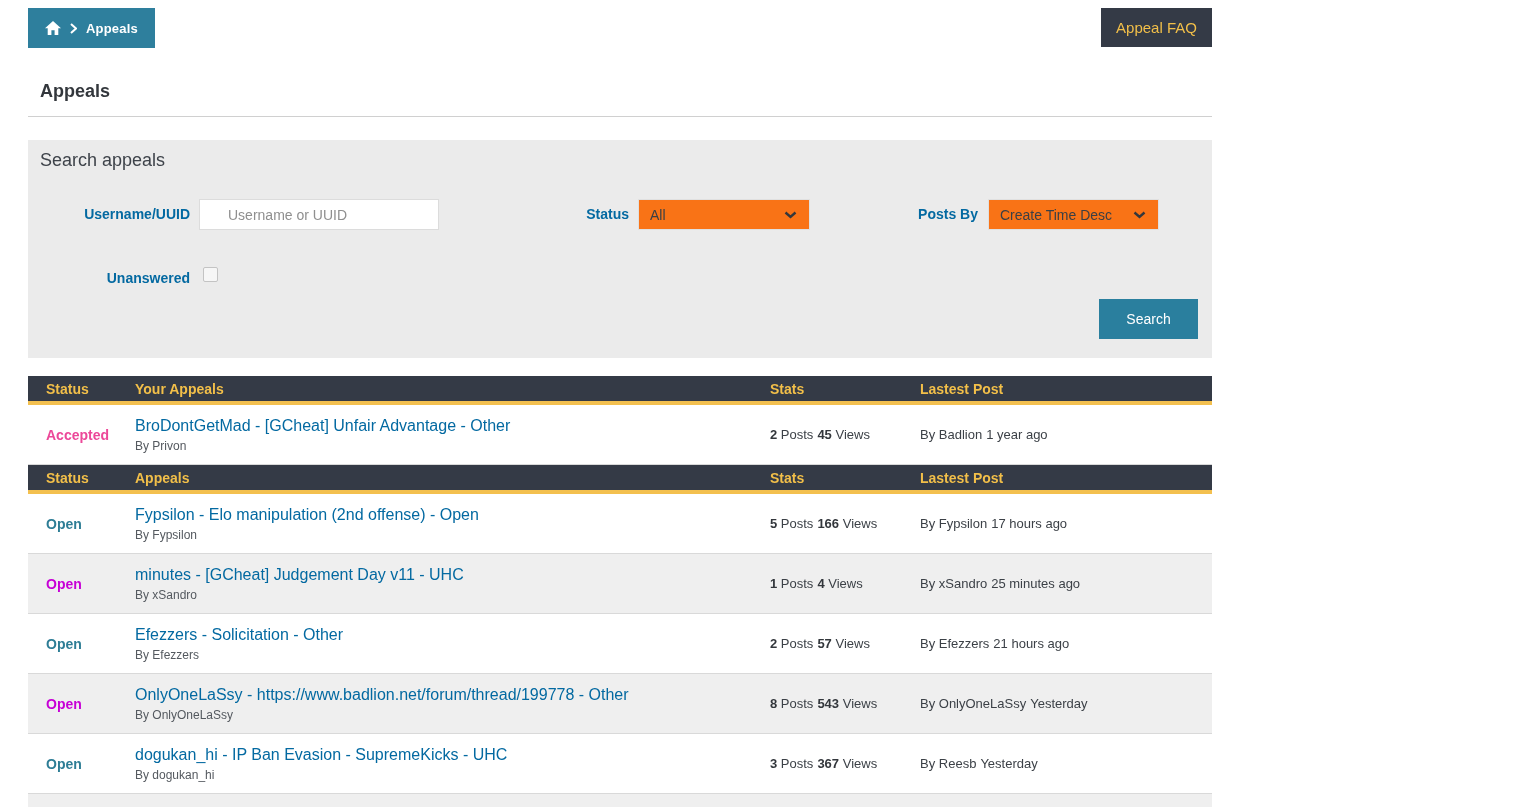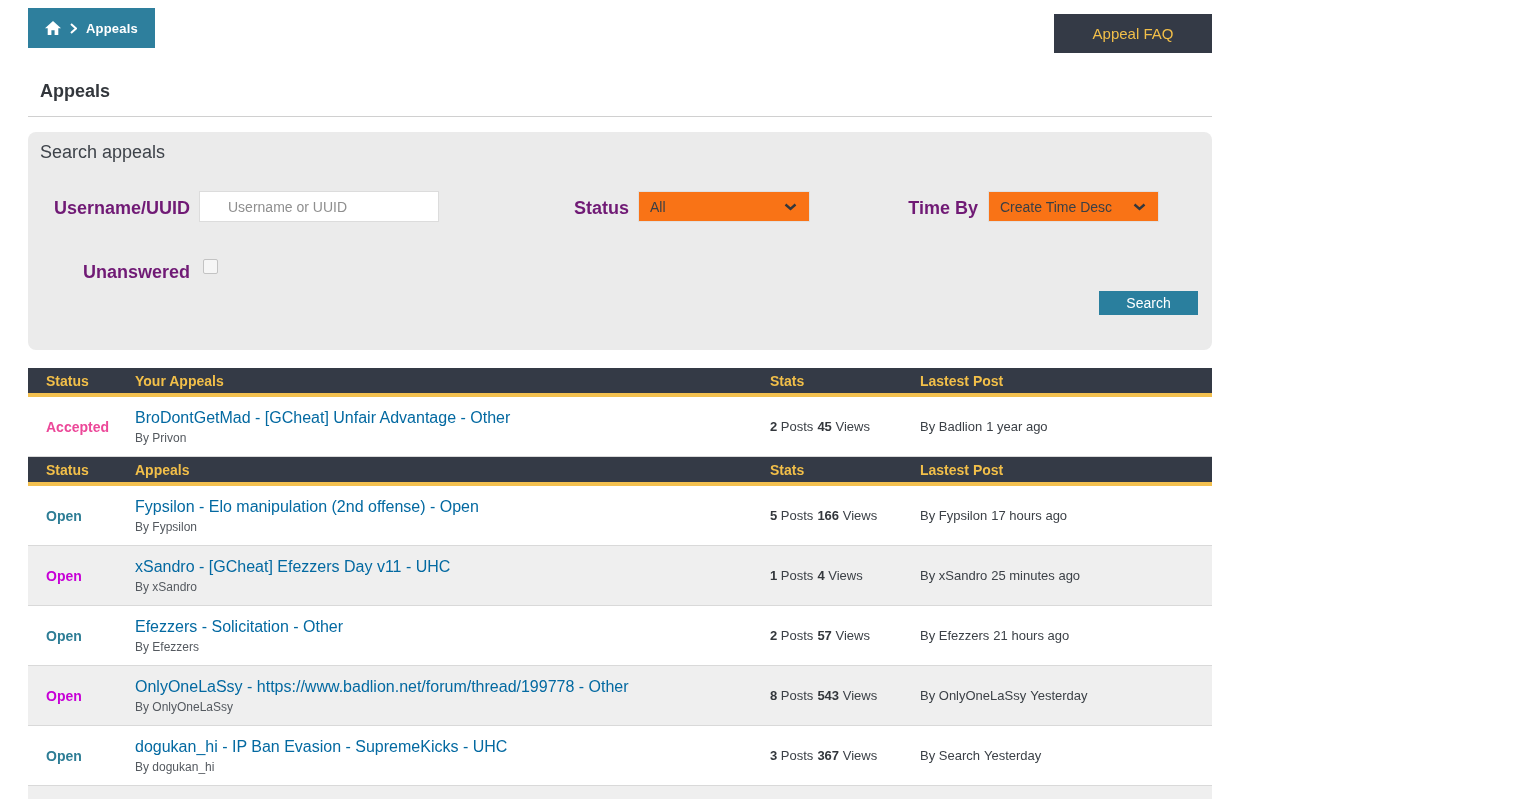--- a/index.html
+++ b/index.html
@@ -11,50 +11,50 @@
   .page { position:absolute; left:28px; top:8px; width:1184px; }
 
   
   .topbar { position:relative; height:40px; }
   .breadcrumb {
     display:inline-flex; align-items:center; gap:9px; height:40px;
     background:#2e7f9d; color:#fff; padding:0 17px; cursor:pointer;
   }
   .breadcrumb .crumb-label { font-size:13px; font-weight:bold; letter-spacing:.2px; }
   .faq-btn {
-    position:absolute; right:0; top:0; width:158px; height:39px;
+    position:absolute; right:0; top:0; width:111px; height:39px;
     background:#343a46; color:#f2bf49; border:none; font-size:15px;
-    font-family:"Liberation Sans", sans-serif; cursor:pointer;margin-top:6px;
+    font-family:"Liberation Sans", sans-serif; cursor:pointer;
   }
 
   .page-title { margin:33px 0 0 12px; font-size:18px; font-weight:bold; color:#33373c; }
   .title-rule { border:none; border-top:1px solid #d0d0d0; margin:14px 0 0 0; }
 
   
-  .search-panel { position:relative; margin-top:15px; height:218px; background:#ebebeb;border-radius:8px; }
+  .search-panel { position:relative; margin-top:23px; height:218px; background:#ebebeb; }
   .panel-title { position:absolute; left:12px; top:10px; font-size:18px; color:#3e434a; }
-  .f-label { position:absolute; font-size:18px; font-weight:bold; color:#701a75; text-align:right; }
+  .f-label { position:absolute; font-size:14px; font-weight:bold; color:#0369a1; text-align:right; }
   .txt-input {
     position:absolute; left:171px; top:59px; width:240px; height:31px;
     border:1px solid #dcdcdc; padding:0 28px; font-size:14px; color:#555;
     font-family:"Liberation Sans", sans-serif; background:#fff;
   }
   .txt-input::placeholder { color:#8f8f8f; }
   .select {
     position:absolute; top:59px; height:31px; background:#f97316; border:1px solid #e0e0e0;
     display:flex; align-items:center; justify-content:space-between;
     padding:0 12px 0 11px; font-size:14px; color:#3a3f45; cursor:pointer;
   }
   .checkbox {
     position:absolute; left:175px; top:127px; width:15px; height:15px;
     appearance:none; -webkit-appearance:none; background:#f6f6f6;
     border:1px solid #c3c3c3; border-radius:2px; margin:0; cursor:pointer;
   }
   .search-btn {
-    position:absolute; left:1071px; top:159px; width:99px; height:24px;
+    position:absolute; left:1071px; top:159px; width:99px; height:40px;
     background:#2a7f9e; color:#fff; border:none; font-size:14px;
     font-family:"Liberation Sans", sans-serif; cursor:pointer;
   }
 
   
   .tables { margin-top:18px; }
   .thead {
     display:grid; grid-template-columns:107px 635px 150px 292px;
     background:#343a46; height:29px; align-items:center;
     border-bottom:4px solid #f3c04f;
@@ -110,21 +110,21 @@
     <label class="f-label" style="left:480px; width:121px; top:66px;">Status</label>
     <div class="select" style="left:610px; width:172px;">
       <span>All</span>
       <span>
         <svg class="icon-svg" width="13" height="8" viewBox="0 0 13 8">
           <polyline points="1.5,1.5 6.5,6 11.5,1.5" fill="none" stroke="#33373c" stroke-width="2.4"></polyline>
         </svg>
       </span>
     </div>
 
-    <label class="f-label" style="left:850px; width:100px; top:66px;">Time By</label>
+    <label class="f-label" style="left:850px; width:100px; top:66px;">Posts By</label>
     <div class="select" style="left:960px; width:171px;">
       <span>Create Time Desc</span>
       <span>
         <svg class="icon-svg" width="13" height="8" viewBox="0 0 13 8">
           <polyline points="1.5,1.5 6.5,6 11.5,1.5" fill="none" stroke="#33373c" stroke-width="2.4"></polyline>
         </svg>
       </span>
     </div>
 
     <label class="f-label" style="left:0; width:162px; top:130px;">Unanswered</label>
@@ -187,21 +187,21 @@
       <span>By Fypsilon</span>
       <span>17 hours ago</span>
     </div>
   </div>
 
   <div class="trow shaded">
     <div>
       <span class="status-text" style="color: rgb(199, 0, 214);">Open</span>
     </div>
     <div class="c-title">
-      <a class="title-link">xSandro - [GCheat] Efezzers Day v11 - UHC</a>
+      <a class="title-link">minutes - [GCheat] Judgement Day v11 - UHC</a>
       <span class="author">By xSandro</span>
     </div>
     <div class="c-stats">
       <span><b>1</b> <span>Posts</span></span>
       <span><b>4</b> <span>Views</span></span>
     </div>
     <div class="c-last">
       <span>By xSandro</span>
       <span>25 minutes ago</span>
     </div>
@@ -249,21 +249,21 @@
     </div>
     <div class="c-title">
       <a class="title-link">dogukan_hi - IP Ban Evasion - SupremeKicks - UHC</a>
       <span class="author">By dogukan_hi</span>
     </div>
     <div class="c-stats">
       <span><b>3</b> <span>Posts</span></span>
       <span><b>367</b> <span>Views</span></span>
     </div>
     <div class="c-last">
-      <span>By Search</span>
+      <span>By Reesb</span>
       <span>Yesterday</span>
     </div>
   </div>
 </div>
     </div>
 
     <div class="partial-row"></div>
   </section>
 
 </div>

